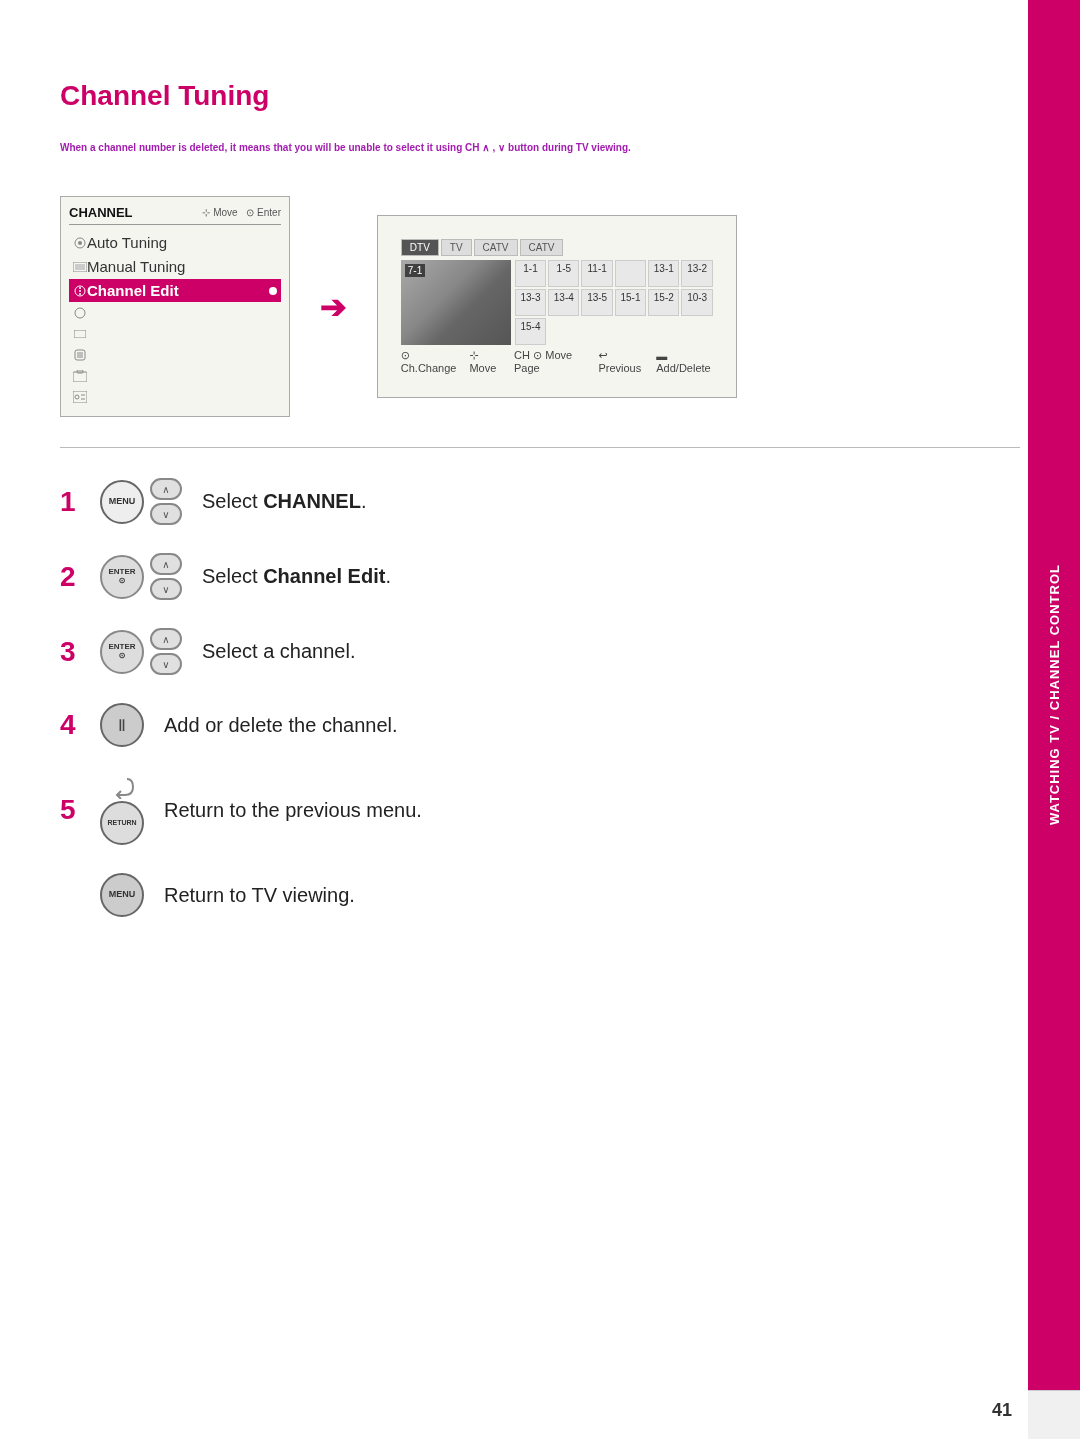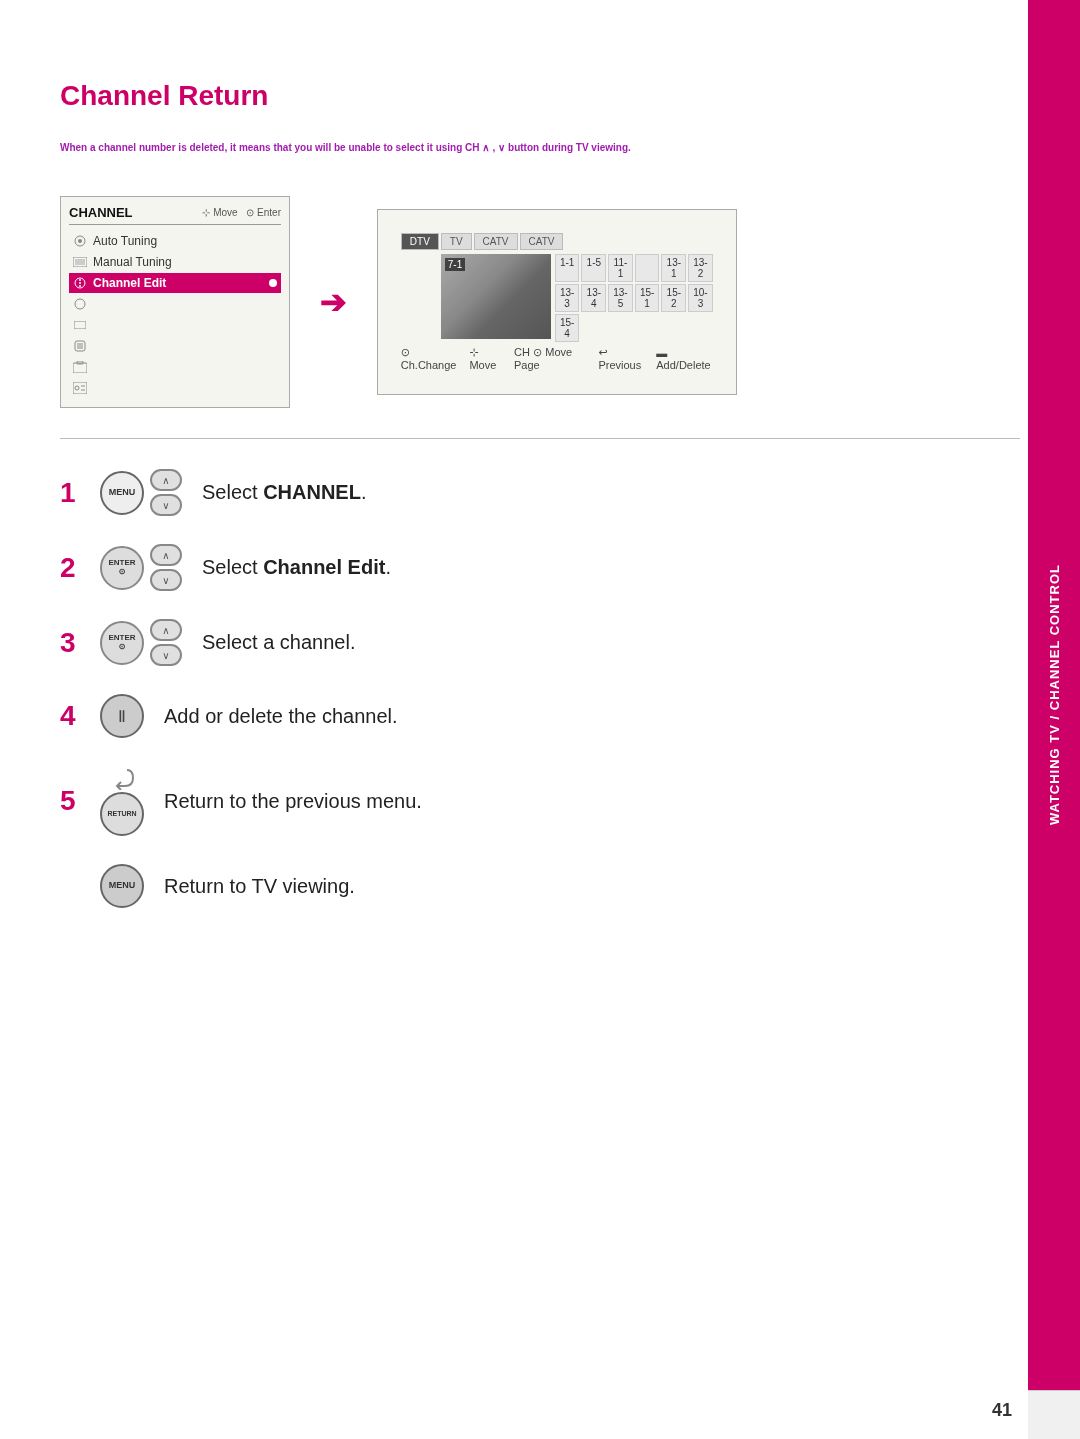--- a/index.html
+++ b/index.html
@@ -108,23 +108,22 @@
     .tv-menu-nav {
       font-size: 10px;
       color: #555;
     }
 
     .tv-menu-item {
       display: flex;
       align-items: center;
       padding: 3px 4px;
       margin: 1px 0;
-      font-size: 12px;
+      font-size: 15px;
       color: #333;
-      gap: 6px;
     }
 
     .tv-menu-item.selected {
       background: #cc0066;
       color: white;
       font-weight: bold;
     }
 
     .tv-menu-item-icon {
       width: 14px;
@@ -176,21 +175,20 @@
       display: flex;
       gap: 4px;
     }
 
     .channel-preview {
       width: 110px;
       height: 85px;
       background: #888;
       position: relative;
       flex-shrink: 0;
-      margin-left: 40px;
     }
 
     .channel-preview-label {
       position: absolute;
       top: 4px;
       left: 4px;
       background: rgba(0,0,0,0.6);
       color: white;
       font-size: 10px;
       padding: 1px 3px;
@@ -354,21 +352,21 @@
 <body>
 
 <div class="sidebar">
   <span class="sidebar-text">WATCHING TV / CHANNEL CONTROL</span>
 </div>
 
 <div class="sidebar-bottom"></div>
 
 <div class="main-content">
 
-  <h1 class="page-title">Channel Return</h1>
+  <h1 class="page-title">Channel Tuning</h1>
 
   <p class="description">When a channel number is deleted, it means that you will be unable to select it using CH ∧ , ∨ button during TV viewing.</p>
 
   <div class="diagram-section">
 
     <div class="tv-menu">
       <div class="tv-menu-header">
         <span class="tv-menu-title">CHANNEL</span>
         <span class="tv-menu-nav">
           <span style="font-size:10px;">⊹</span> Move &nbsp; ⊙ Enter

